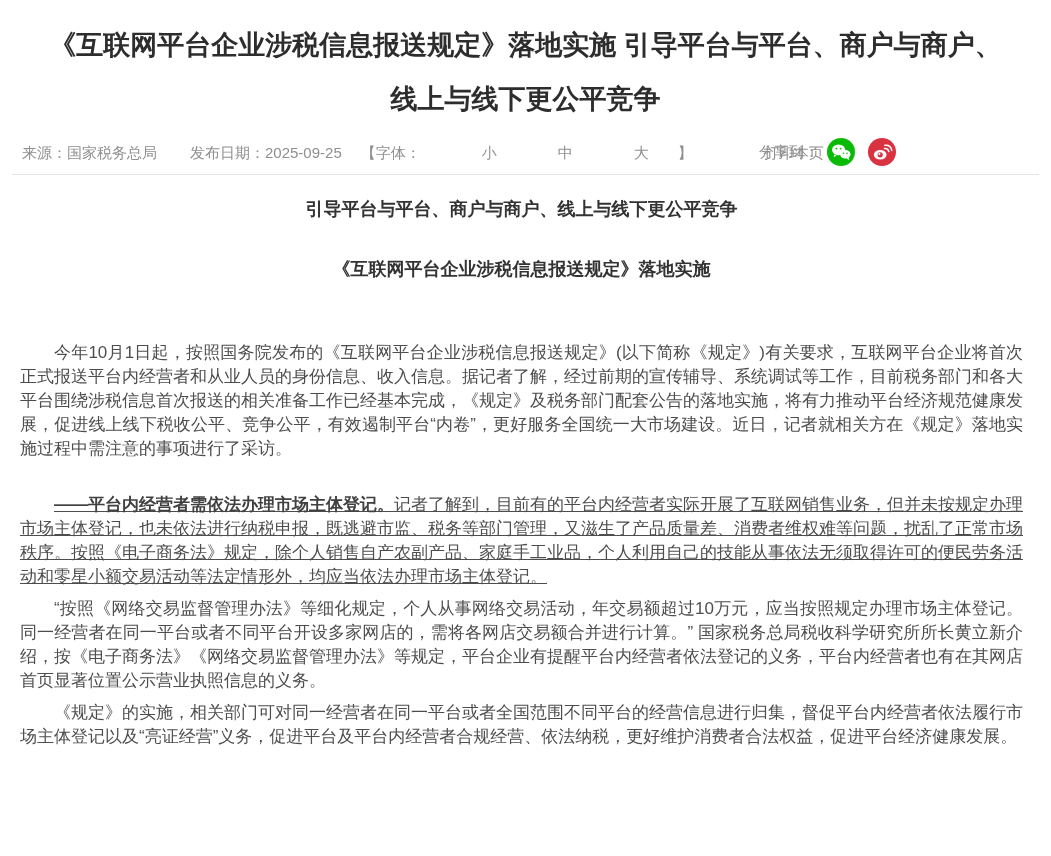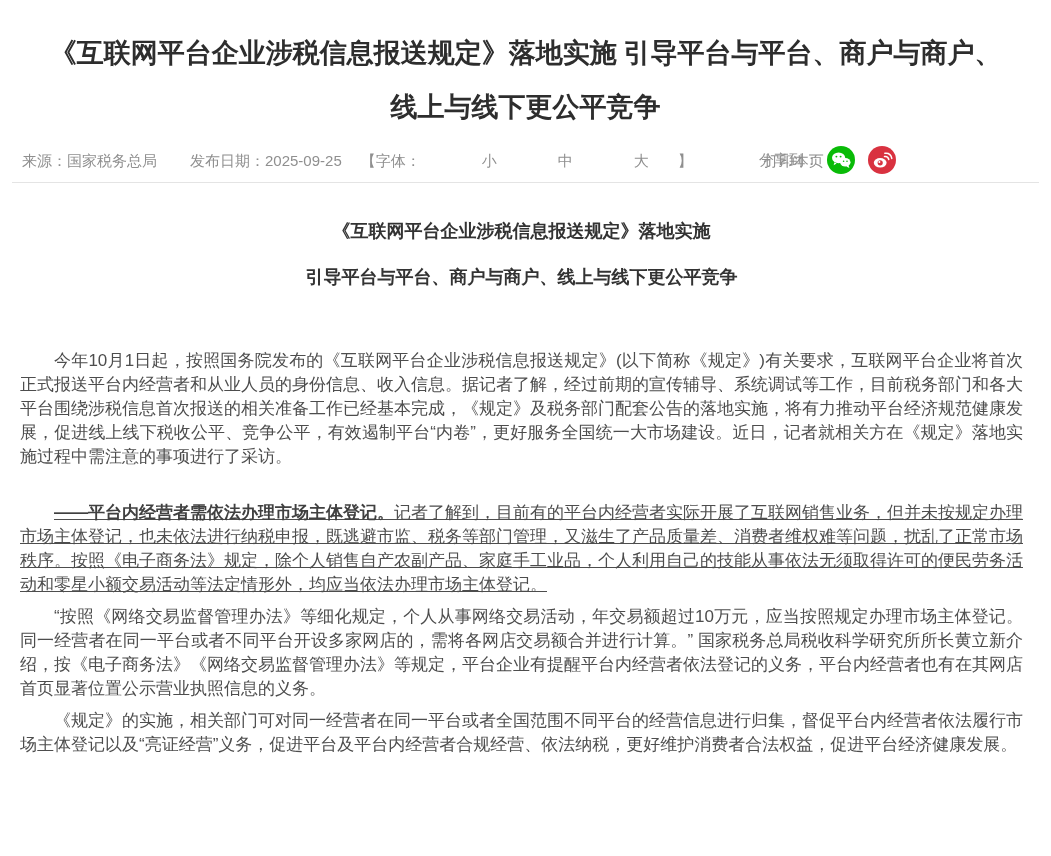--- a/index.html
+++ b/index.html
@@ -8,28 +8,27 @@
     width: 1051px; height: 856px;
     background: #ffffff;
     overflow: hidden;
     font-family: "Liberation Sans", "DejaVu Sans", sans-serif;
   }
   .page { width: 1051px; height: 856px; position: relative; }
 
   
   .page-title {
     margin: 0 auto;
-    padding-top: 26px;
+    padding-top: 18px;
     max-width: 960px;
     font-size: 27px;
     line-height: 54px;
     font-weight: 700;
     text-align: center;
     color: #2d2d2d;
-    font-family: Liberation Serif, serif;
   }
 
   
   .meta-row {
     position: relative;
     margin: 12px 30px 0 22px;
     height: 30px;
     display: flex;
     align-items: center;
     font-size: 15px;
@@ -127,22 +126,22 @@
         <circle cx="11.4" cy="16.0" r="1.0" fill="#ffffff"></circle>
         <path d="M16.5 10.5 q3.5 -0.5 4.3 3.0" fill="none" stroke="#ffffff" stroke-width="1.5" stroke-linecap="round"></path>
         <path d="M16.9 7.3 q5.8 -0.7 6.9 5.1" fill="none" stroke="#ffffff" stroke-width="1.5" stroke-linecap="round"></path>
       </svg>
     </span>
   </div>
 
   <hr class="divider">
 
   <div class="article">
+    <h2 class="article-heading second">引导平台与平台、商户与商户、线上与线下更公平竞争</h2>
     <h2 class="article-heading">《互联网平台企业涉税信息报送规定》落地实施</h2>
-    <h2 class="article-heading second">引导平台与平台、商户与商户、线上与线下更公平竞争</h2>
 
     <p class="body-para first-para">今年10月1日起，按照国务院发布的《互联网平台企业涉税信息报送规定》(以下简称《规定》)有关要求，互联网平台企业将首次正式报送平台内经营者和从业人员的身份信息、收入信息。据记者了解，经过前期的宣传辅导、系统调试等工作，目前税务部门和各大平台围绕涉税信息首次报送的相关准备工作已经基本完成，《规定》及税务部门配套公告的落地实施，将有力推动平台经济规范健康发展，促进线上线下税收公平、竞争公平，有效遏制平台“内卷”，更好服务全国统一大市场建设。近日，记者就相关方在《规定》落地实施过程中需注意的事项进行了采访。</p>
 
     <p class="body-para second-para"><span class="para-lead">——平台内经营者需依法办理市场主体登记。</span><span>记者了解到，目前有的平台内经营者实际开展了互联网销售业务，但并未按规定办理市场主体登记，也未依法进行纳税申报，既逃避市监、税务等部门管理，又滋生了产品质量差、消费者维权难等问题，扰乱了正常市场秩序。按照《电子商务法》规定，除个人销售自产农副产品、家庭手工业品，个人利用自己的技能从事依法无须取得许可的便民劳务活动和零星小额交易活动等法定情形外，均应当依法办理市场主体登记。</span></p>
 
     <p class="body-para">“按照《网络交易监督管理办法》等细化规定，个人从事网络交易活动，年交易额超过10万元，应当按照规定办理市场主体登记。同一经营者在同一平台或者不同平台开设多家网店的，需将各网店交易额合并进行计算。” 国家税务总局税收科学研究所所长黄立新介绍，按《电子商务法》《网络交易监督管理办法》等规定，平台企业有提醒平台内经营者依法登记的义务，平台内经营者也有在其网店首页显著位置公示营业执照信息的义务。</p>
 
     <p class="body-para">《规定》的实施，相关部门可对同一经营者在同一平台或者全国范围不同平台的经营信息进行归集，督促平台内经营者依法履行市场主体登记以及“亮证经营”义务，促进平台及平台内经营者合规经营、依法纳税，更好维护消费者合法权益，促进平台经济健康发展。</p>
   </div>
 

